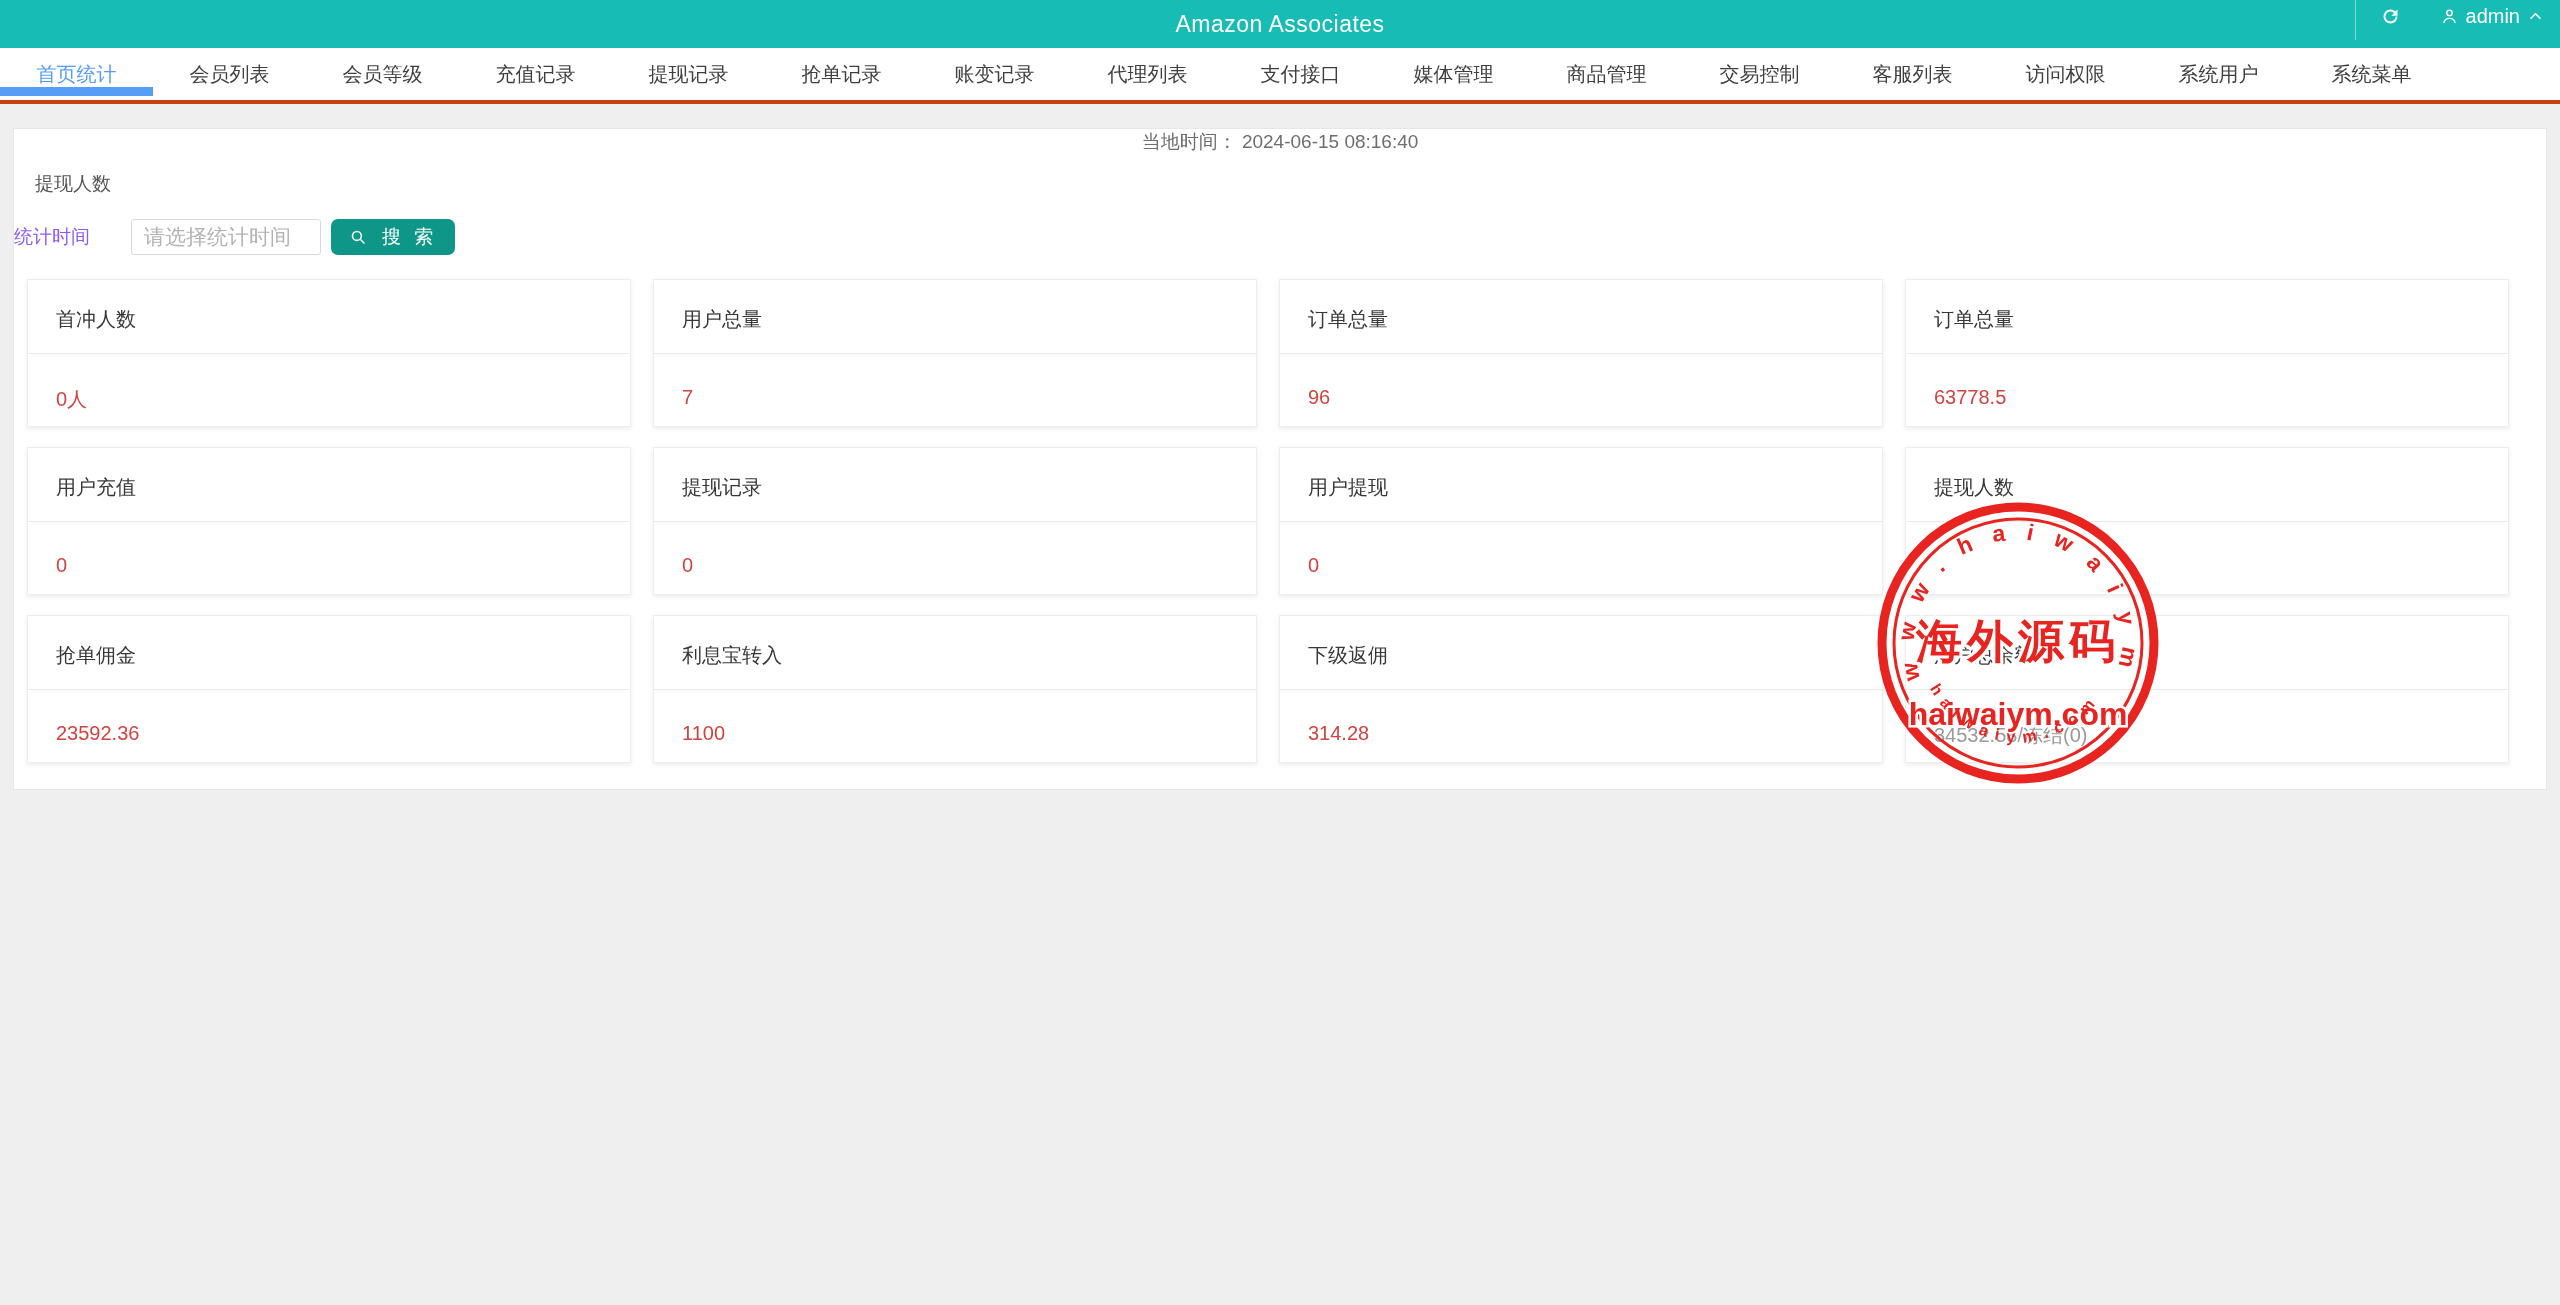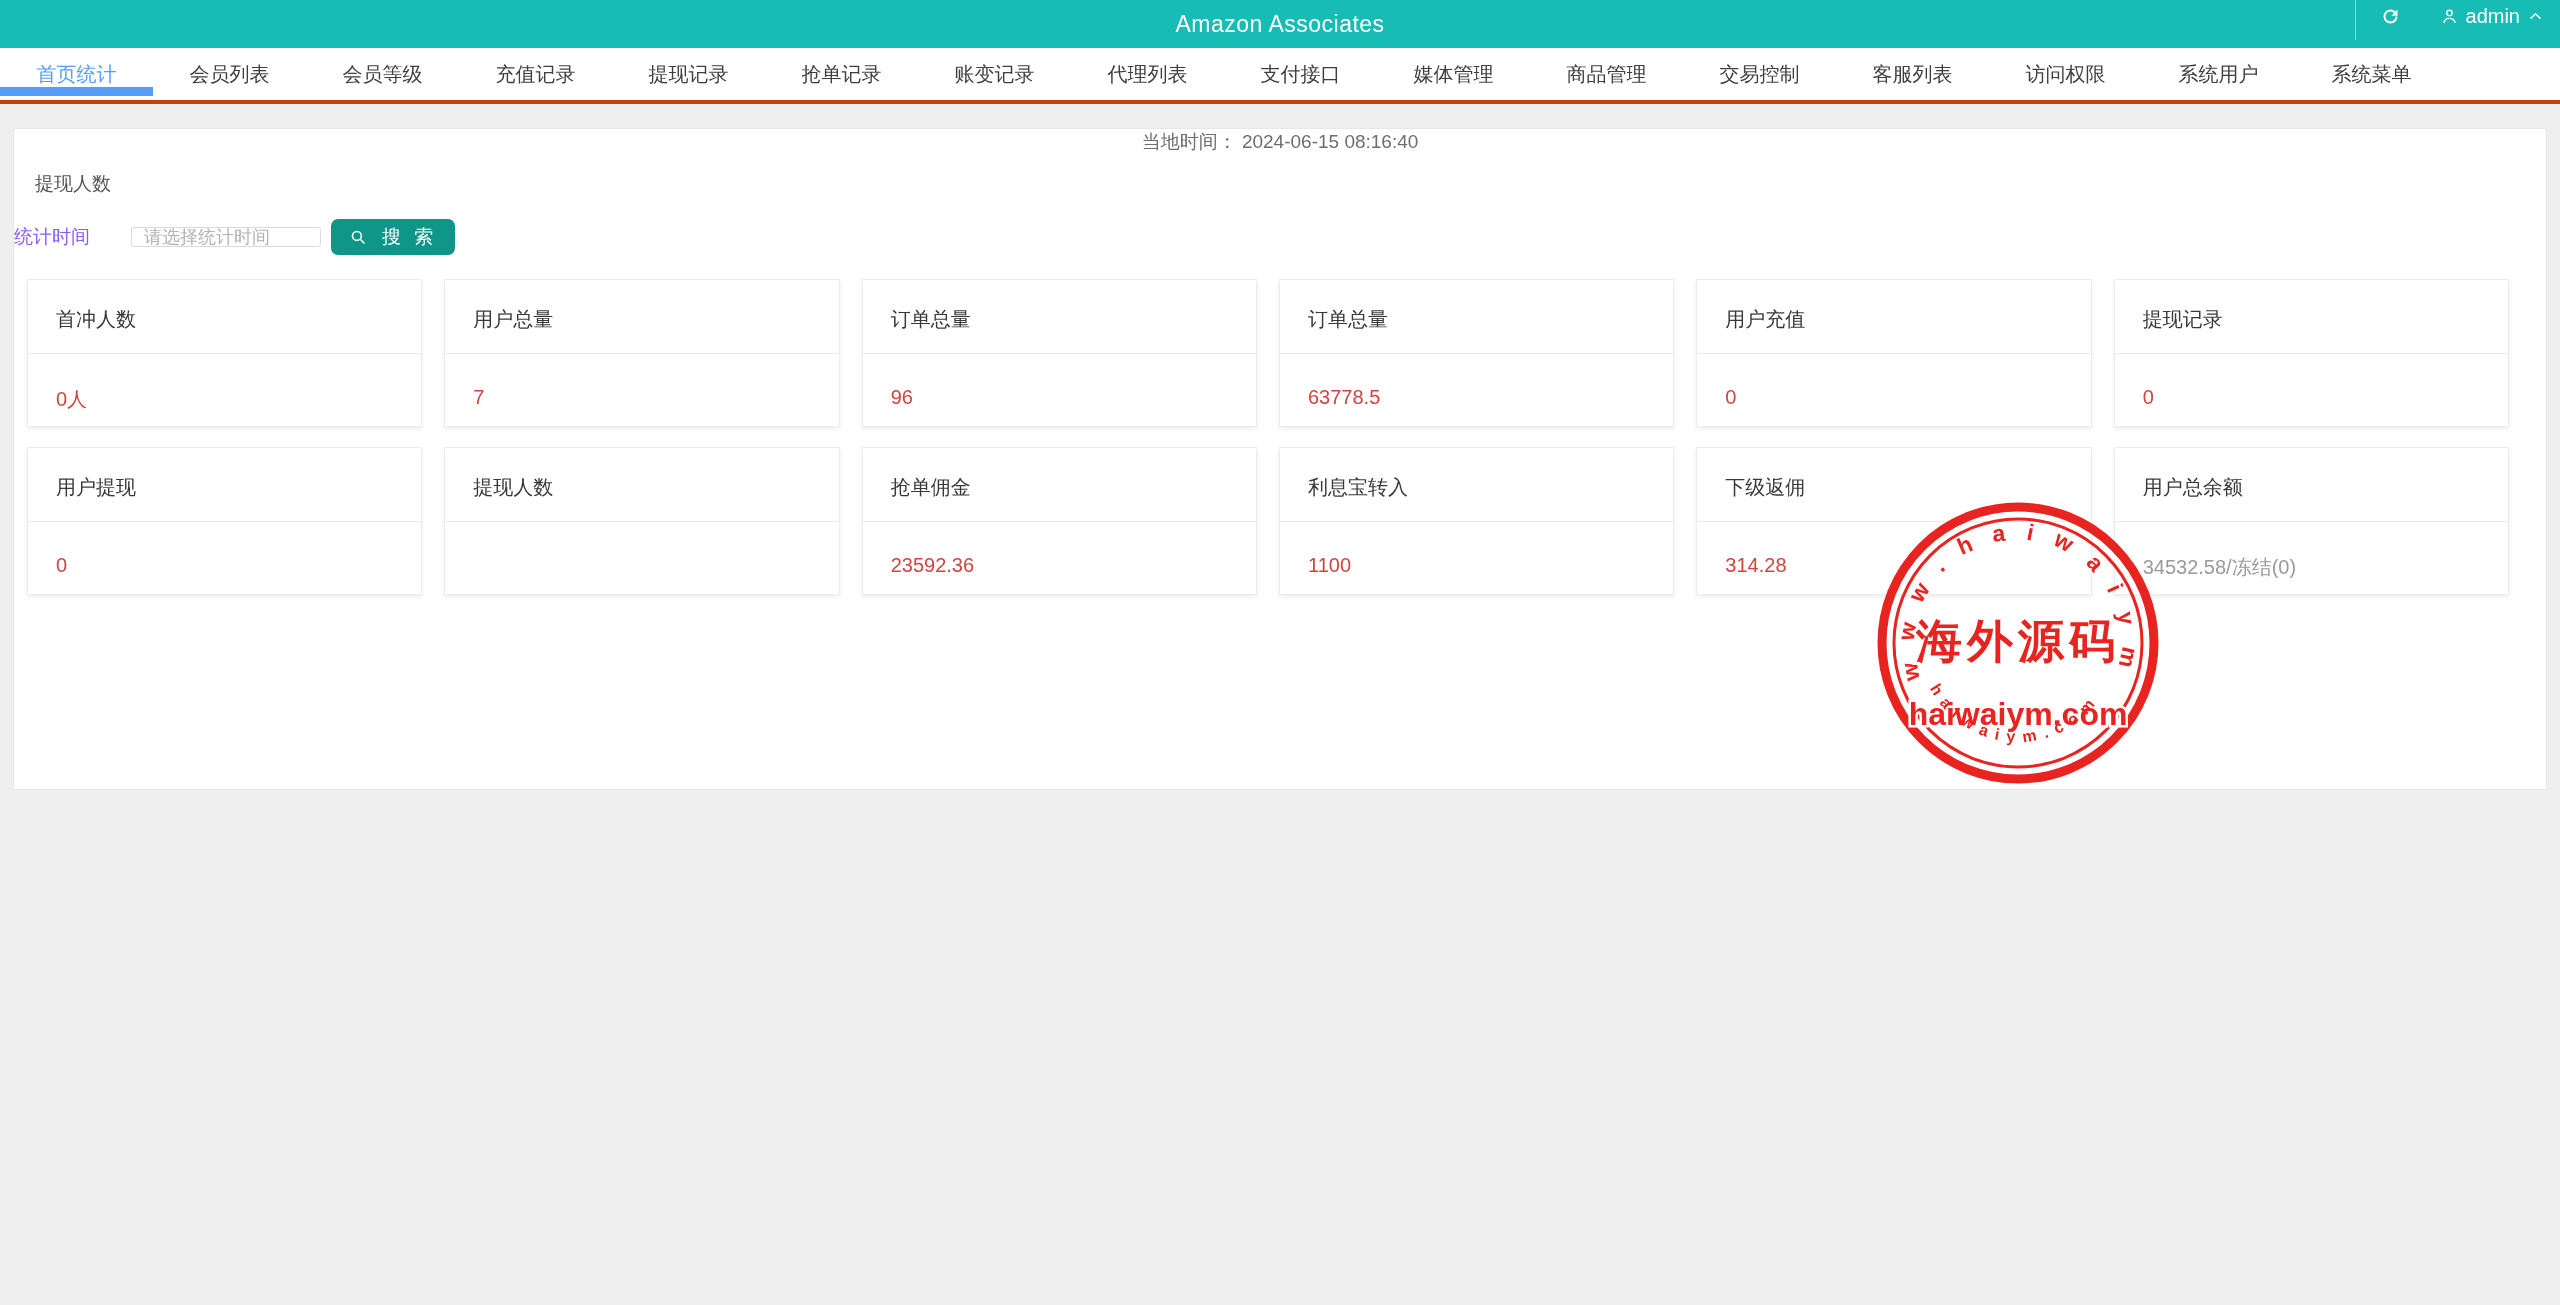--- a/index.html
+++ b/index.html
@@ -106,25 +106,25 @@
     height: 36px;
   }
   .filter-label {
     width: 117px;
     font-size: 19px;
     color: #8b5cf6;
     padding-right: 15px;
     white-space: nowrap;
   }
   .date-input {
-    width: 190px; height: 20px;
+    width: 190px; height: 36px;
     border: 1px solid #dadada;
     border-radius: 3px;
     padding: 0 12px;
-    font-size: 18px;
+    font-size: 21px;
     color: #555;
     outline: none;
     font-family: Liberation Sans, sans-serif;
   }
   .date-input::placeholder { color: #b3b3b3; }
   .search-btn {
     margin-left: 10px;
     height: 36px;
     padding: 0 18px;
     background: #0e9688;
@@ -136,21 +136,21 @@
     display: inline-flex;
     align-items: center;
     gap: 14px;
     cursor: pointer;
     font-family: inherit;
   }
 
   
   .cards {
     display: grid;
-    grid-template-columns: repeat(6, 1fr);
+    grid-template-columns: repeat(4, 1fr);
     column-gap: 22px;
     row-gap: 20px;
     margin: 24px 37px 0 13px;
   }
   .card {
     background: #fff;
     height: 148px;
     border: 1px solid #ededed;
     box-shadow: 0 2px 5px rgba(0,0,0,.08);
     position: relative;

